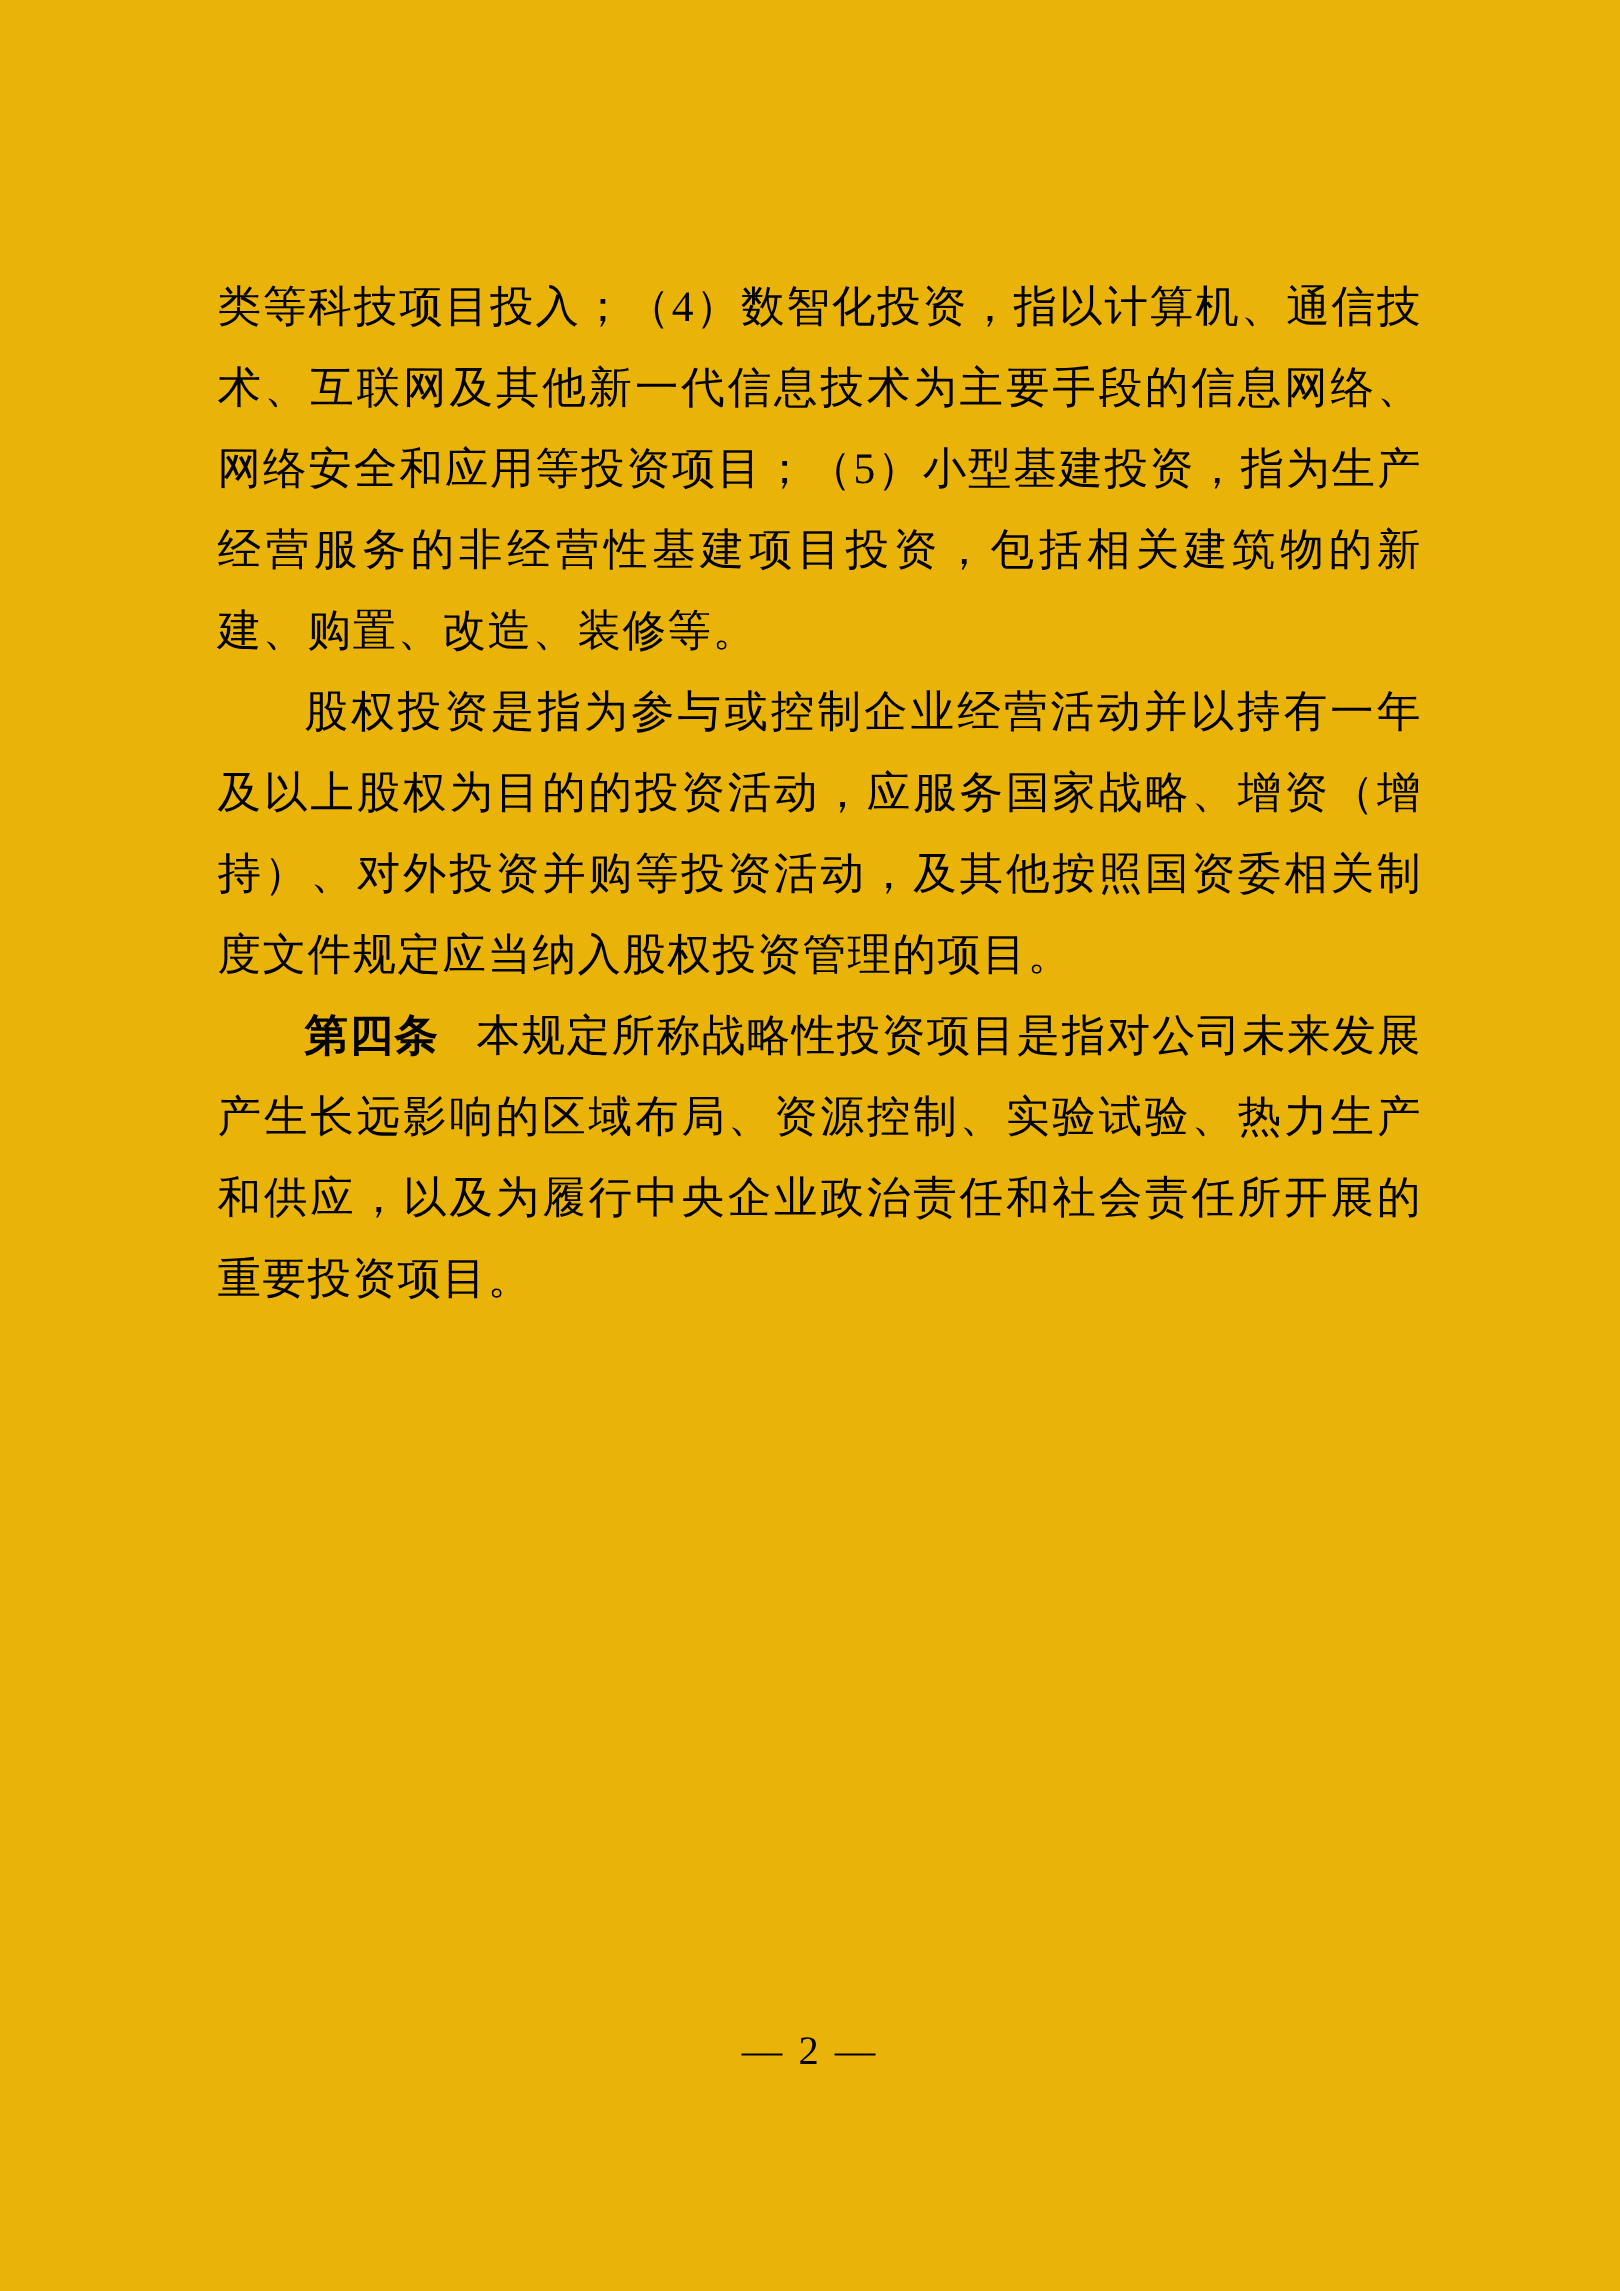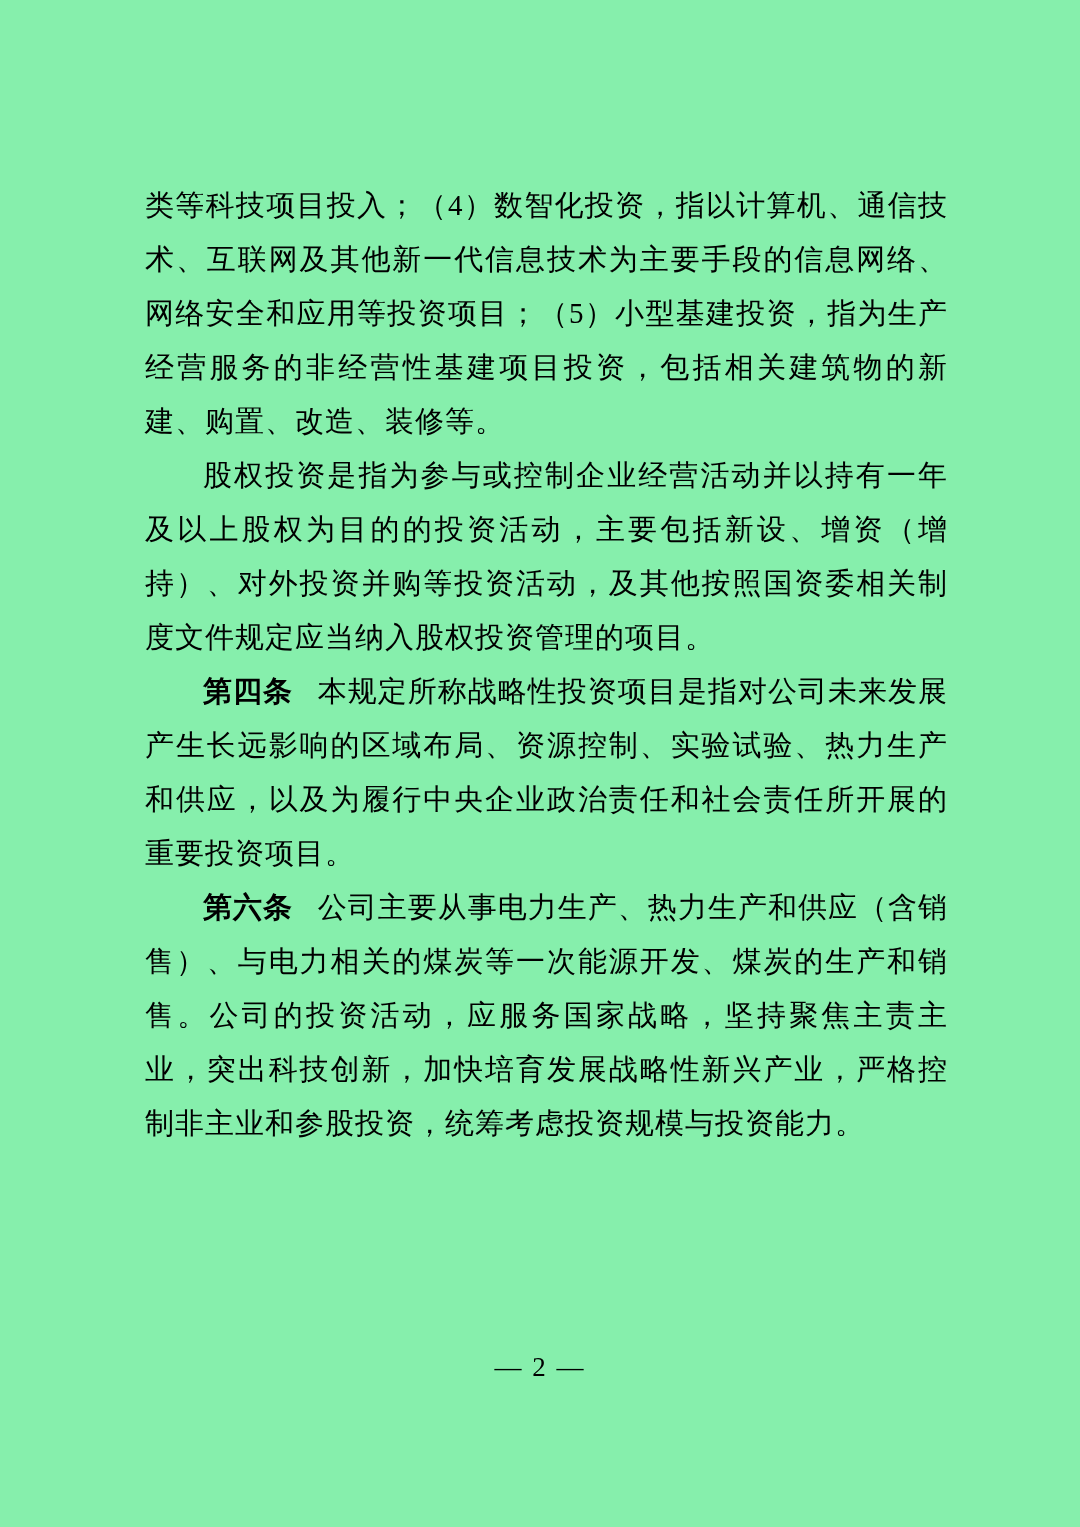--- a/index.html
+++ b/index.html
@@ -5,21 +5,21 @@
   html, body {
     margin: 0;
     padding: 0;
     background: #ffffff;
   }
   .page {
     position: relative;
     width: 1080px;
     height: 1527px;
     margin: 0 auto;
-    background: #86efac;
+    background: #eab308;
     box-sizing: border-box;
     padding: 178px 132px 0 145px;
     font-family: "Liberation Serif", "DejaVu Serif", serif;
     color: #000000;
     overflow: hidden;
   }
   .text-body {
     font-size: 29px;
     line-height: 54px;
     letter-spacing: 1px;
@@ -54,26 +54,25 @@
 </style>
 </head>
 <body>
 
 <div class="page">
 
   <div class="text-body">
 
     <p class="para no-indent"><span class="para-text">类等科技项目投入；（4）数智化投资，指以计算机、通信技术、互联网及其他新一代信息技术为主要手段的信息网络、网络安全和应用等投资项目；（5）小型基建投资，指为生产经营服务的非经营性基建项目投资，包括相关建筑物的新建、购置、改造、装修等。</span></p>
 
-    <p class="para"><span class="para-text">股权投资是指为参与或控制企业经营活动并以持有一年及以上股权为目的的投资活动，主要包括新设、增资（增持）、对外投资并购等投资活动，及其他按照国资委相关制度文件规定应当纳入股权投资管理的项目。</span></p>
+    <p class="para"><span class="para-text">股权投资是指为参与或控制企业经营活动并以持有一年及以上股权为目的的投资活动，应服务国家战略、增资（增持）、对外投资并购等投资活动，及其他按照国资委相关制度文件规定应当纳入股权投资管理的项目。</span></p>
 
     <p class="para"><span class="para-lead">第四条</span><span class="para-text">本规定所称战略性投资项目是指对公司未来发展产生长远影响的区域布局、资源控制、实验试验、热力生产和供应，以及为履行中央企业政治责任和社会责任所开展的重要投资项目。</span></p>
 
 
-    <p class="para"><span class="para-lead">第六条</span><span class="para-text">公司主要从事电力生产、热力生产和供应（含销售）、与电力相关的煤炭等一次能源开发、煤炭的生产和销售。公司的投资活动，应服务国家战略，坚持聚焦主责主业，突出科技创新，加快培育发展战略性新兴产业，严格控制非主业和参股投资，统筹考虑投资规模与投资能力。</span></p>
 
   </div>
 
   <div class="footer">
     <span>— 2 —</span>
   </div>
 
 </div>
 
 </body></html>

